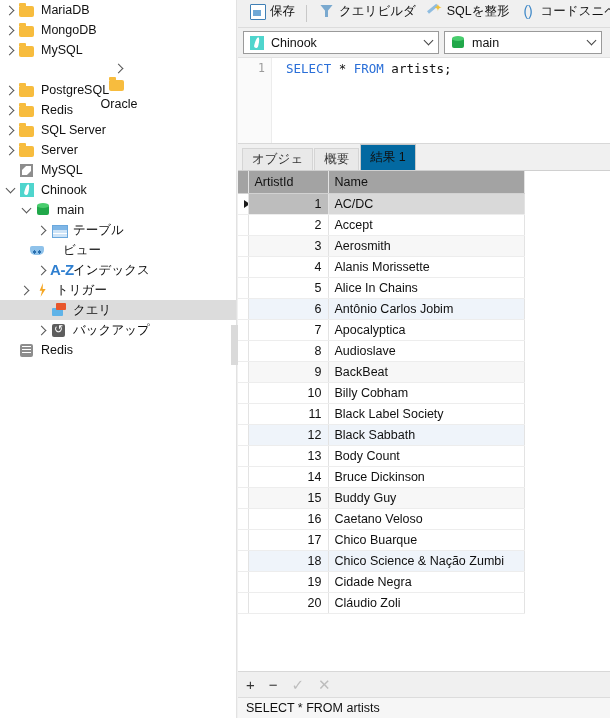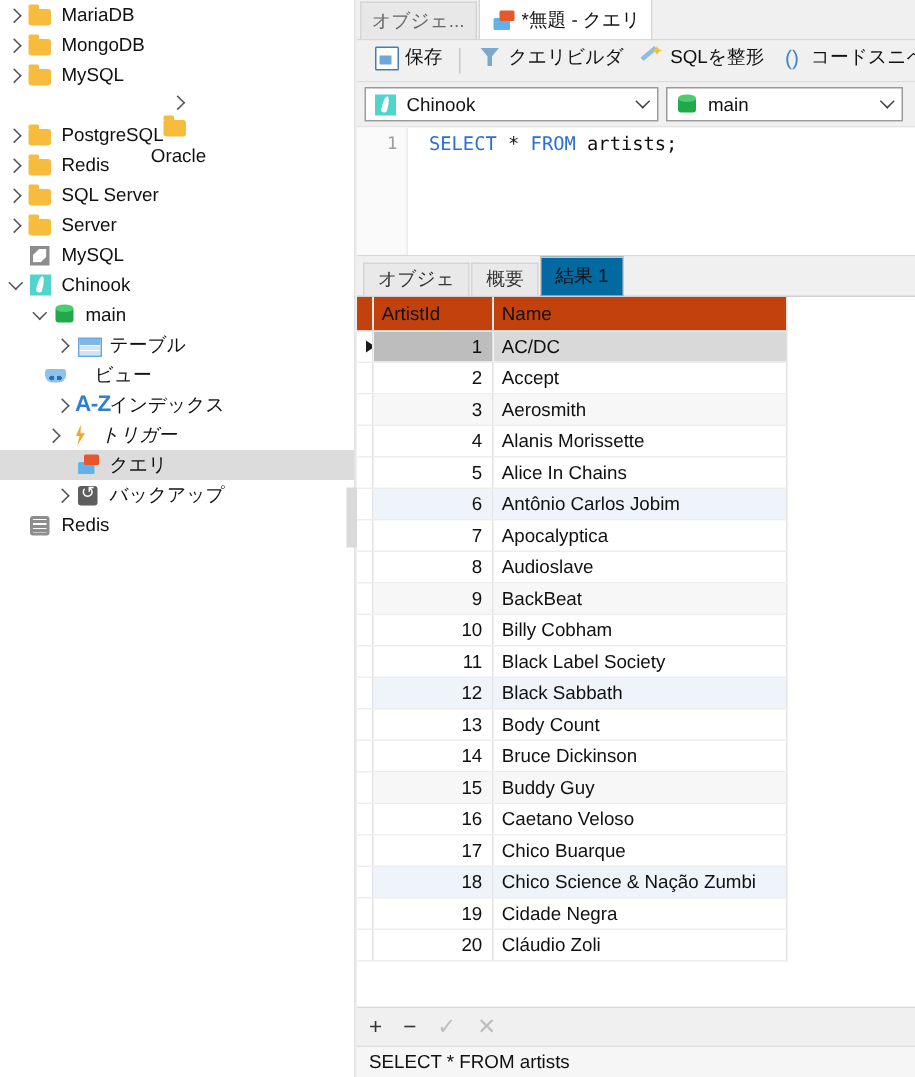--- a/index.html
+++ b/index.html
@@ -353,21 +353,21 @@
     font-size: 12.5px;
     height: 21px;
     padding: 0 6px;
     border-right: 1px solid #e3e3e3;
     border-bottom: 1px solid #ededed;
     overflow: hidden; white-space: nowrap;
     font-weight: normal;
     color: #101010;
   }
   table.grid th {
-    background: #c2410c;
+    background: #a3a3a3;
     border-bottom: 1px solid #d2d2d2;
     text-align: left;
     height: 22px;
     color: #111;
   }
   col.c-mark { width: 10px; }
   col.c-id   { width: 80px; }
   col.c-name { width: 196px; }
   td.mark {
     background: #ffffff; padding: 0;
@@ -505,21 +505,21 @@
           <span class="ticon ic-view"></span>
           <span class="tlabel">ビュー</span>
         </div>
         <div class="tree-row" style="padding-left: 34px;">
           <span class="twisty">
             <i class="chev-r"></i>
           </span>
           <span class="ticon ic-az">A-Z</span>
           <span class="tlabel">インデックス</span>
         </div>
-        <div class="tree-row" style="padding-left: 28px; font-style: italic;">
+        <div class="tree-row" style="padding-left: 17px;">
           <span class="twisty">
             <i class="chev-r"></i>
           </span>
           <span class="ticon ic-bolt"></span>
           <span class="tlabel">トリガー</span>
         </div>
         <div class="tree-row selected" style="padding-left: 34px;">
           <span class="twisty empty"></span>
           <span class="ticon ic-query"></span>
           <span class="tlabel">クエリ</span>
@@ -538,29 +538,20 @@
         </div>
       </div>
   </div>
 
   <div id="splitter">
     <div id="splitter-grip"></div>
   </div>
 
   <div id="main">
 
-    <div id="tabstrip">
-      <div class="doc-tab inactive">
-        <span>オブジェ...</span>
-      </div>
-      <div class="doc-tab active">
-        <span class="tab-icon ticon ic-query"></span>
-        <span>*無題 - クエリ</span>
-      </div>
-    </div>
 
     <div id="toolbar">
       <div class="tb-btn">
         <span class="tb-ic ic-save"></span>
         <span>保存</span>
       </div>
       <div class="tb-sep"></div>
       <div class="tb-btn">
         <span class="tb-ic ic-funnel"></span>
         <span>クエリビルダ</span>

